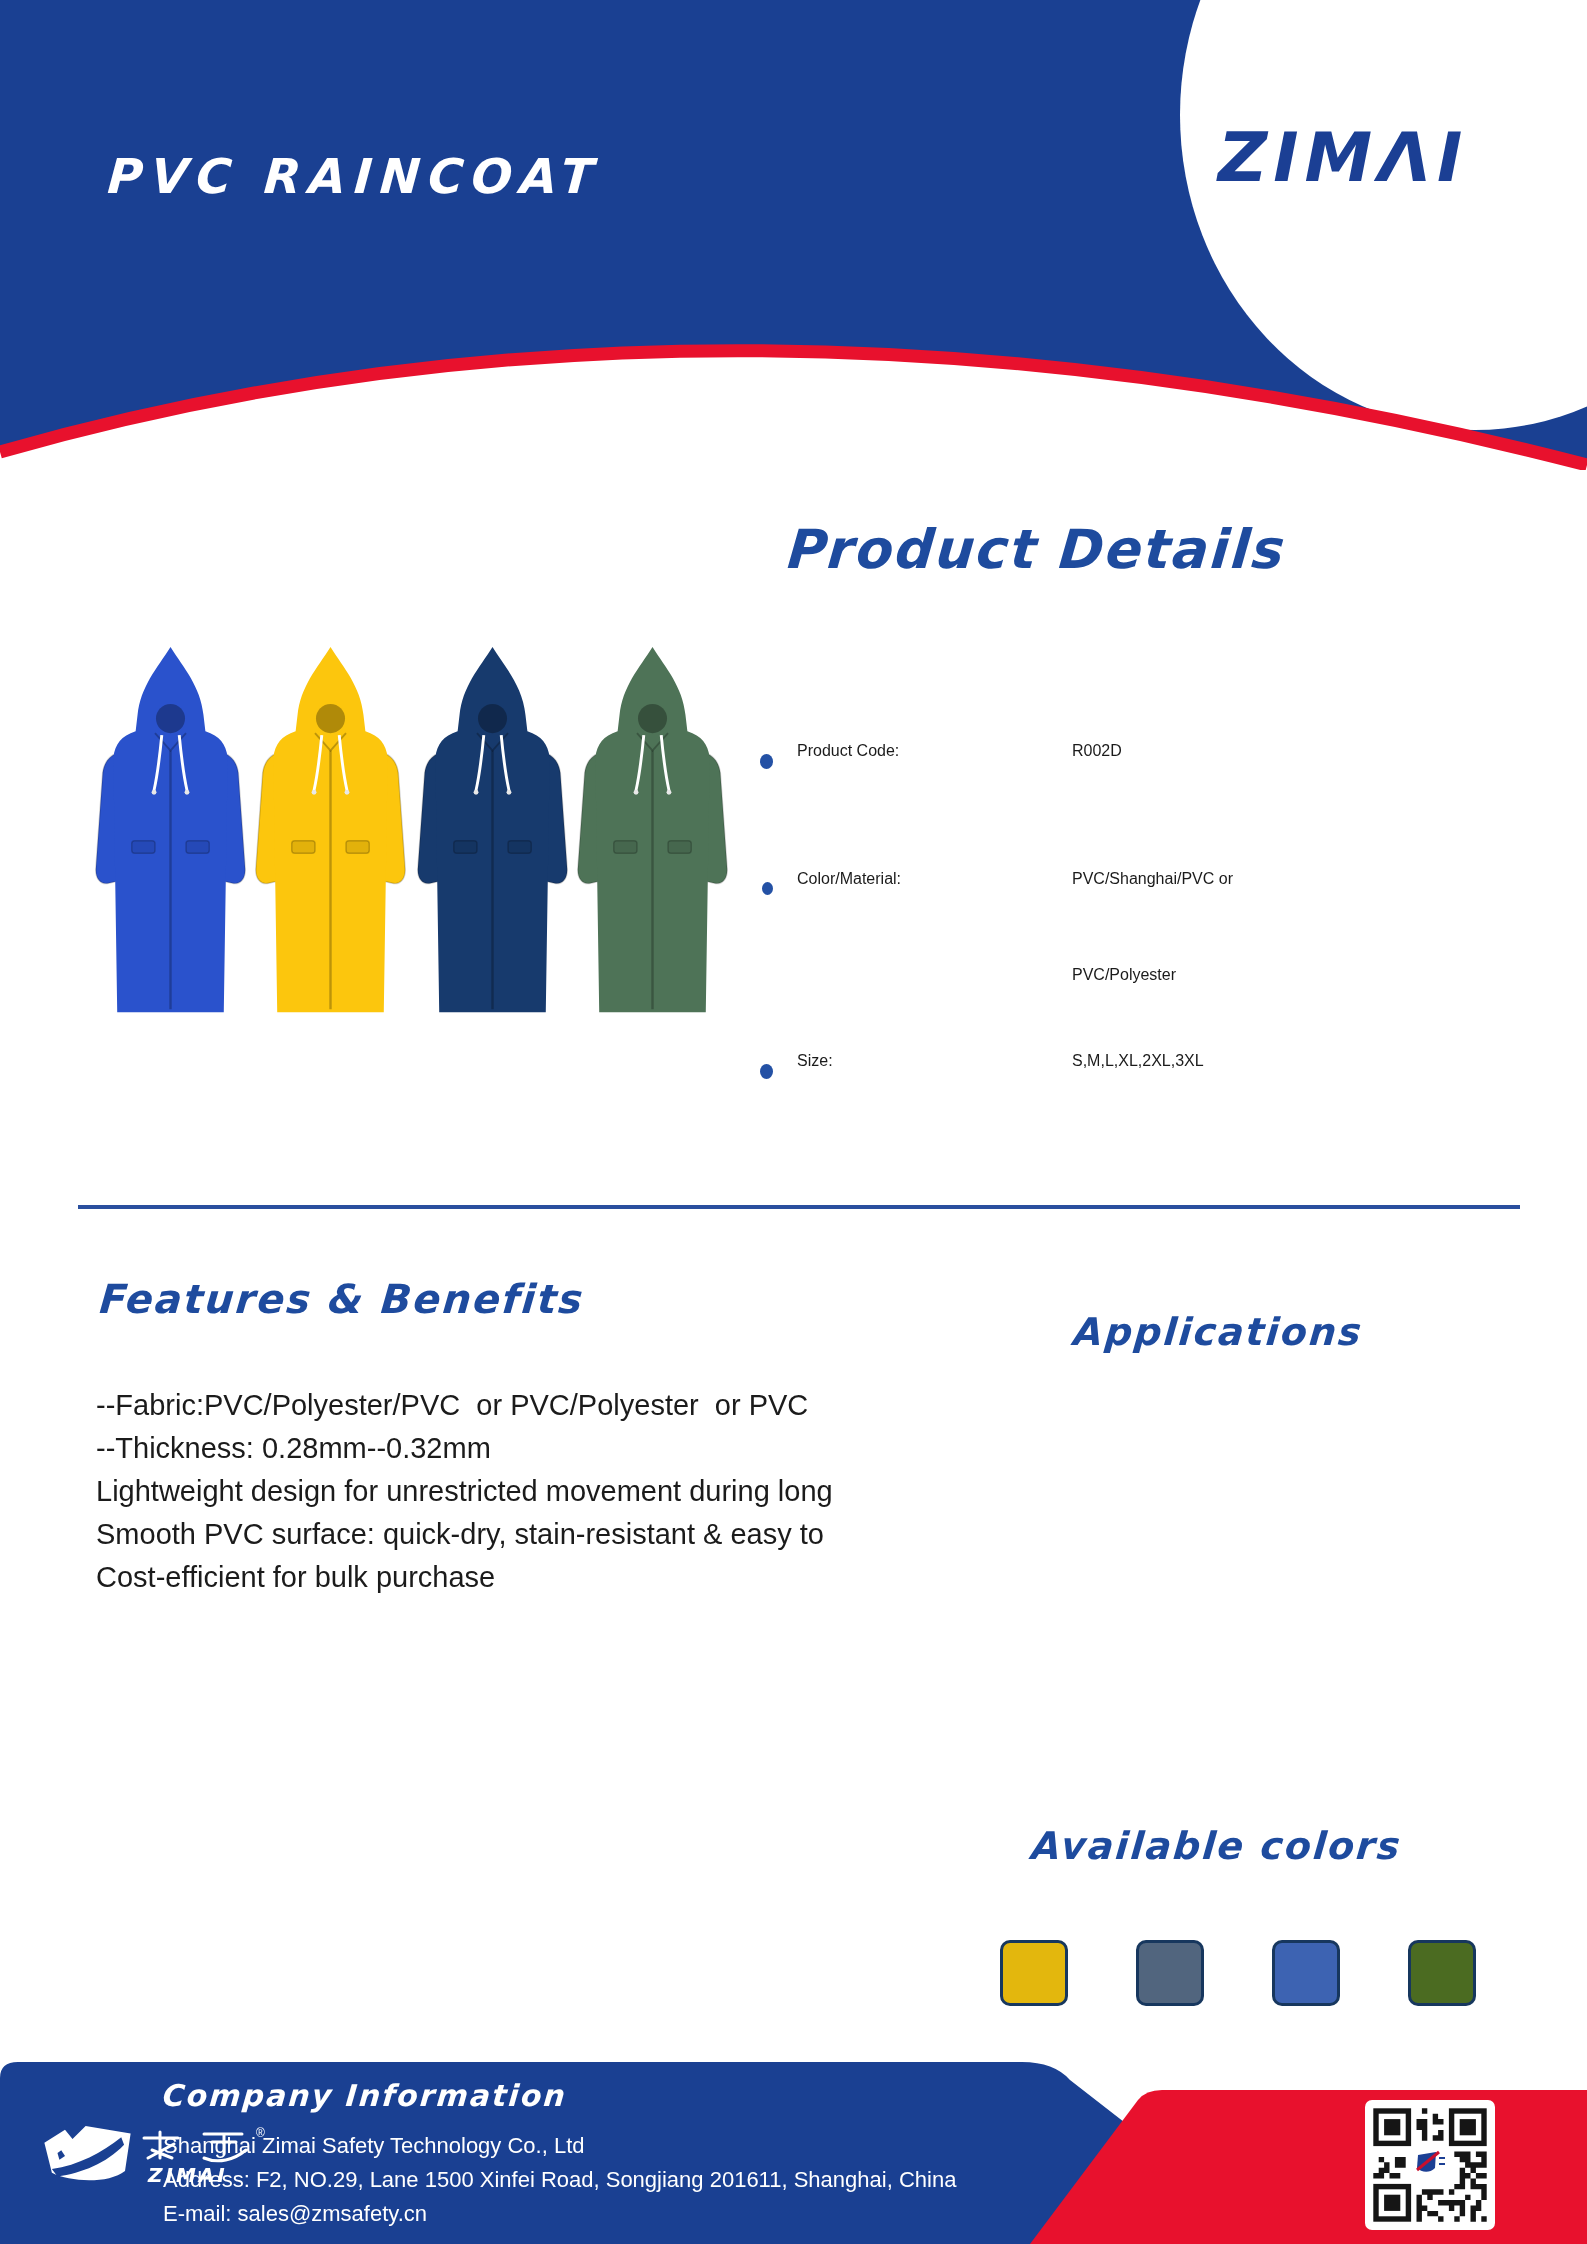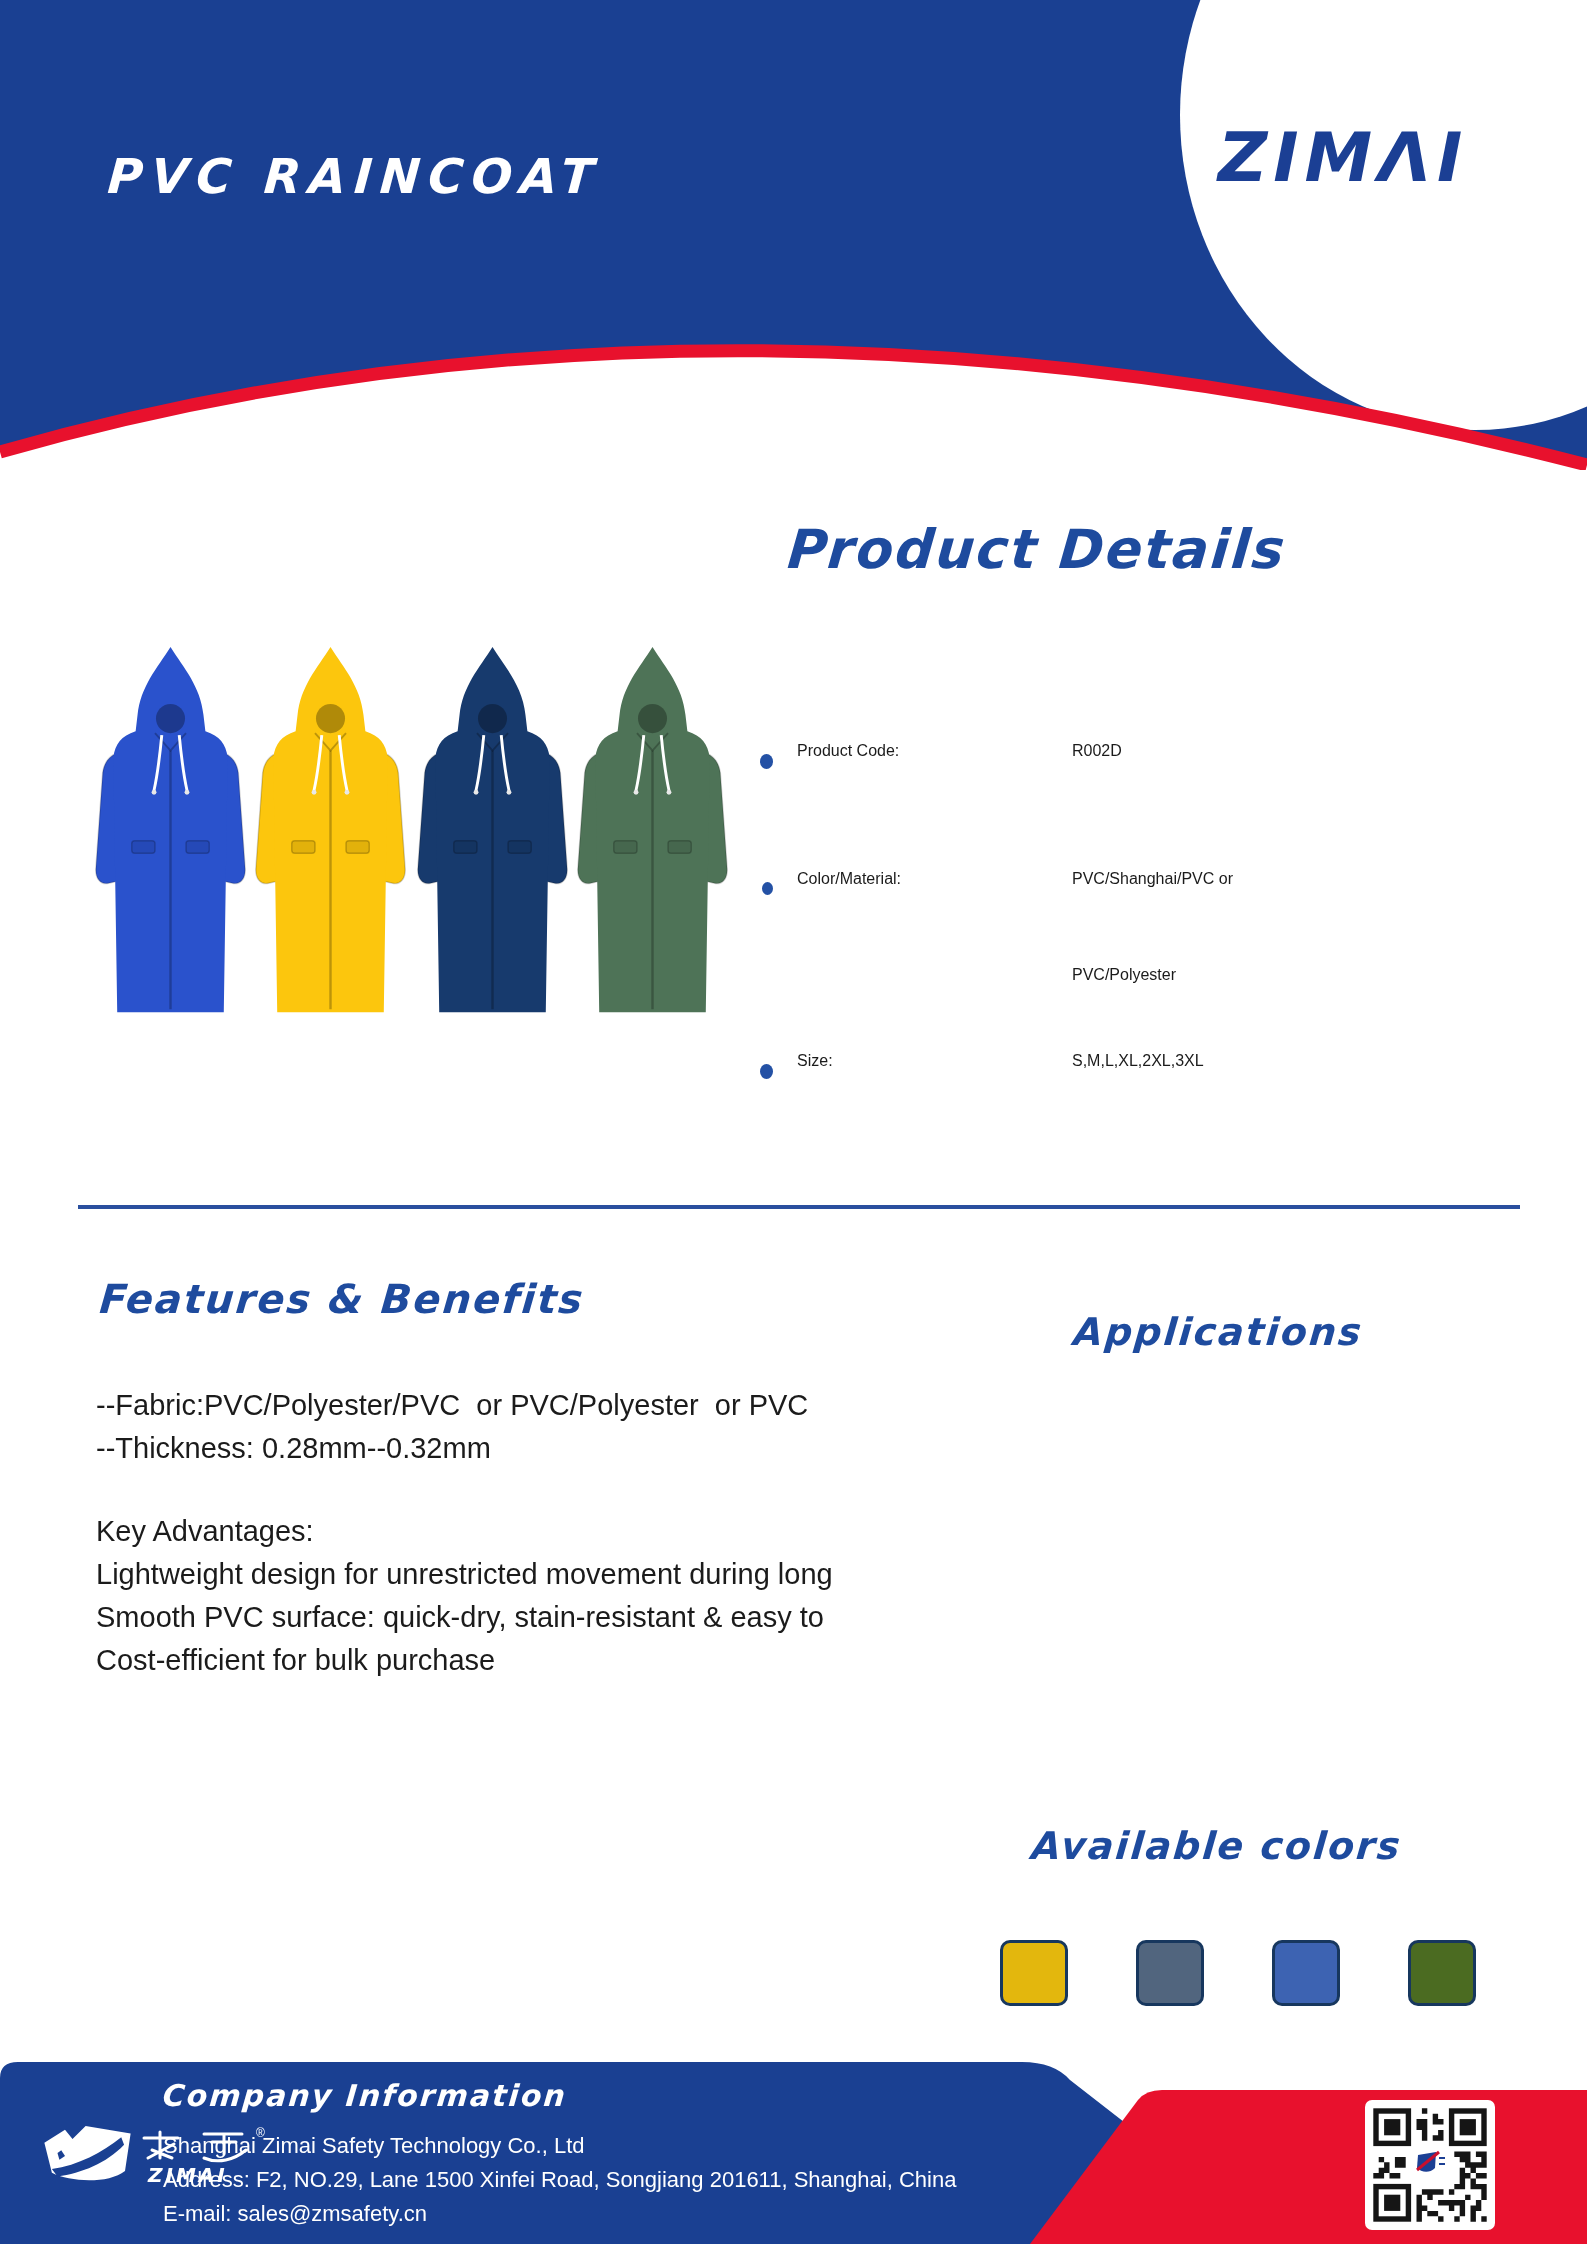--- a/index.html
+++ b/index.html
@@ -131,21 +131,20 @@
   <span class="dot dot3"></span>
   <div class="pd-label r3">Size:</div>
   <div class="pd-value r3">S,M,L,XL,2XL,3XL</div>
 
   <div class="divider"></div>
 
   <div class="feat-heading script">Features &amp; Benefits</div>
   <div class="features">
     <div class="features-line">--Fabric:PVC/Polyester/PVC  or PVC/Polyester  or PVC</div>
     <div class="features-line">--Thickness: 0.28mm--0.32mm</div>
-    <div class="features-line gap">Key Advantages:</div>
     <div class="features-line">Lightweight design for unrestricted movement during long</div>
     <div class="features-line">Smooth PVC surface: quick-dry, stain-resistant &amp; easy to</div>
     <div class="features-line">Cost-efficient for bulk purchase</div>
   </div>
 
   <div class="app-heading script">Applications</div>
 
   <div class="colors-heading script">Available colors</div>
   <div class="swatches">
     <div class="swatch" style="background-color: rgb(227, 183, 13);"></div>

